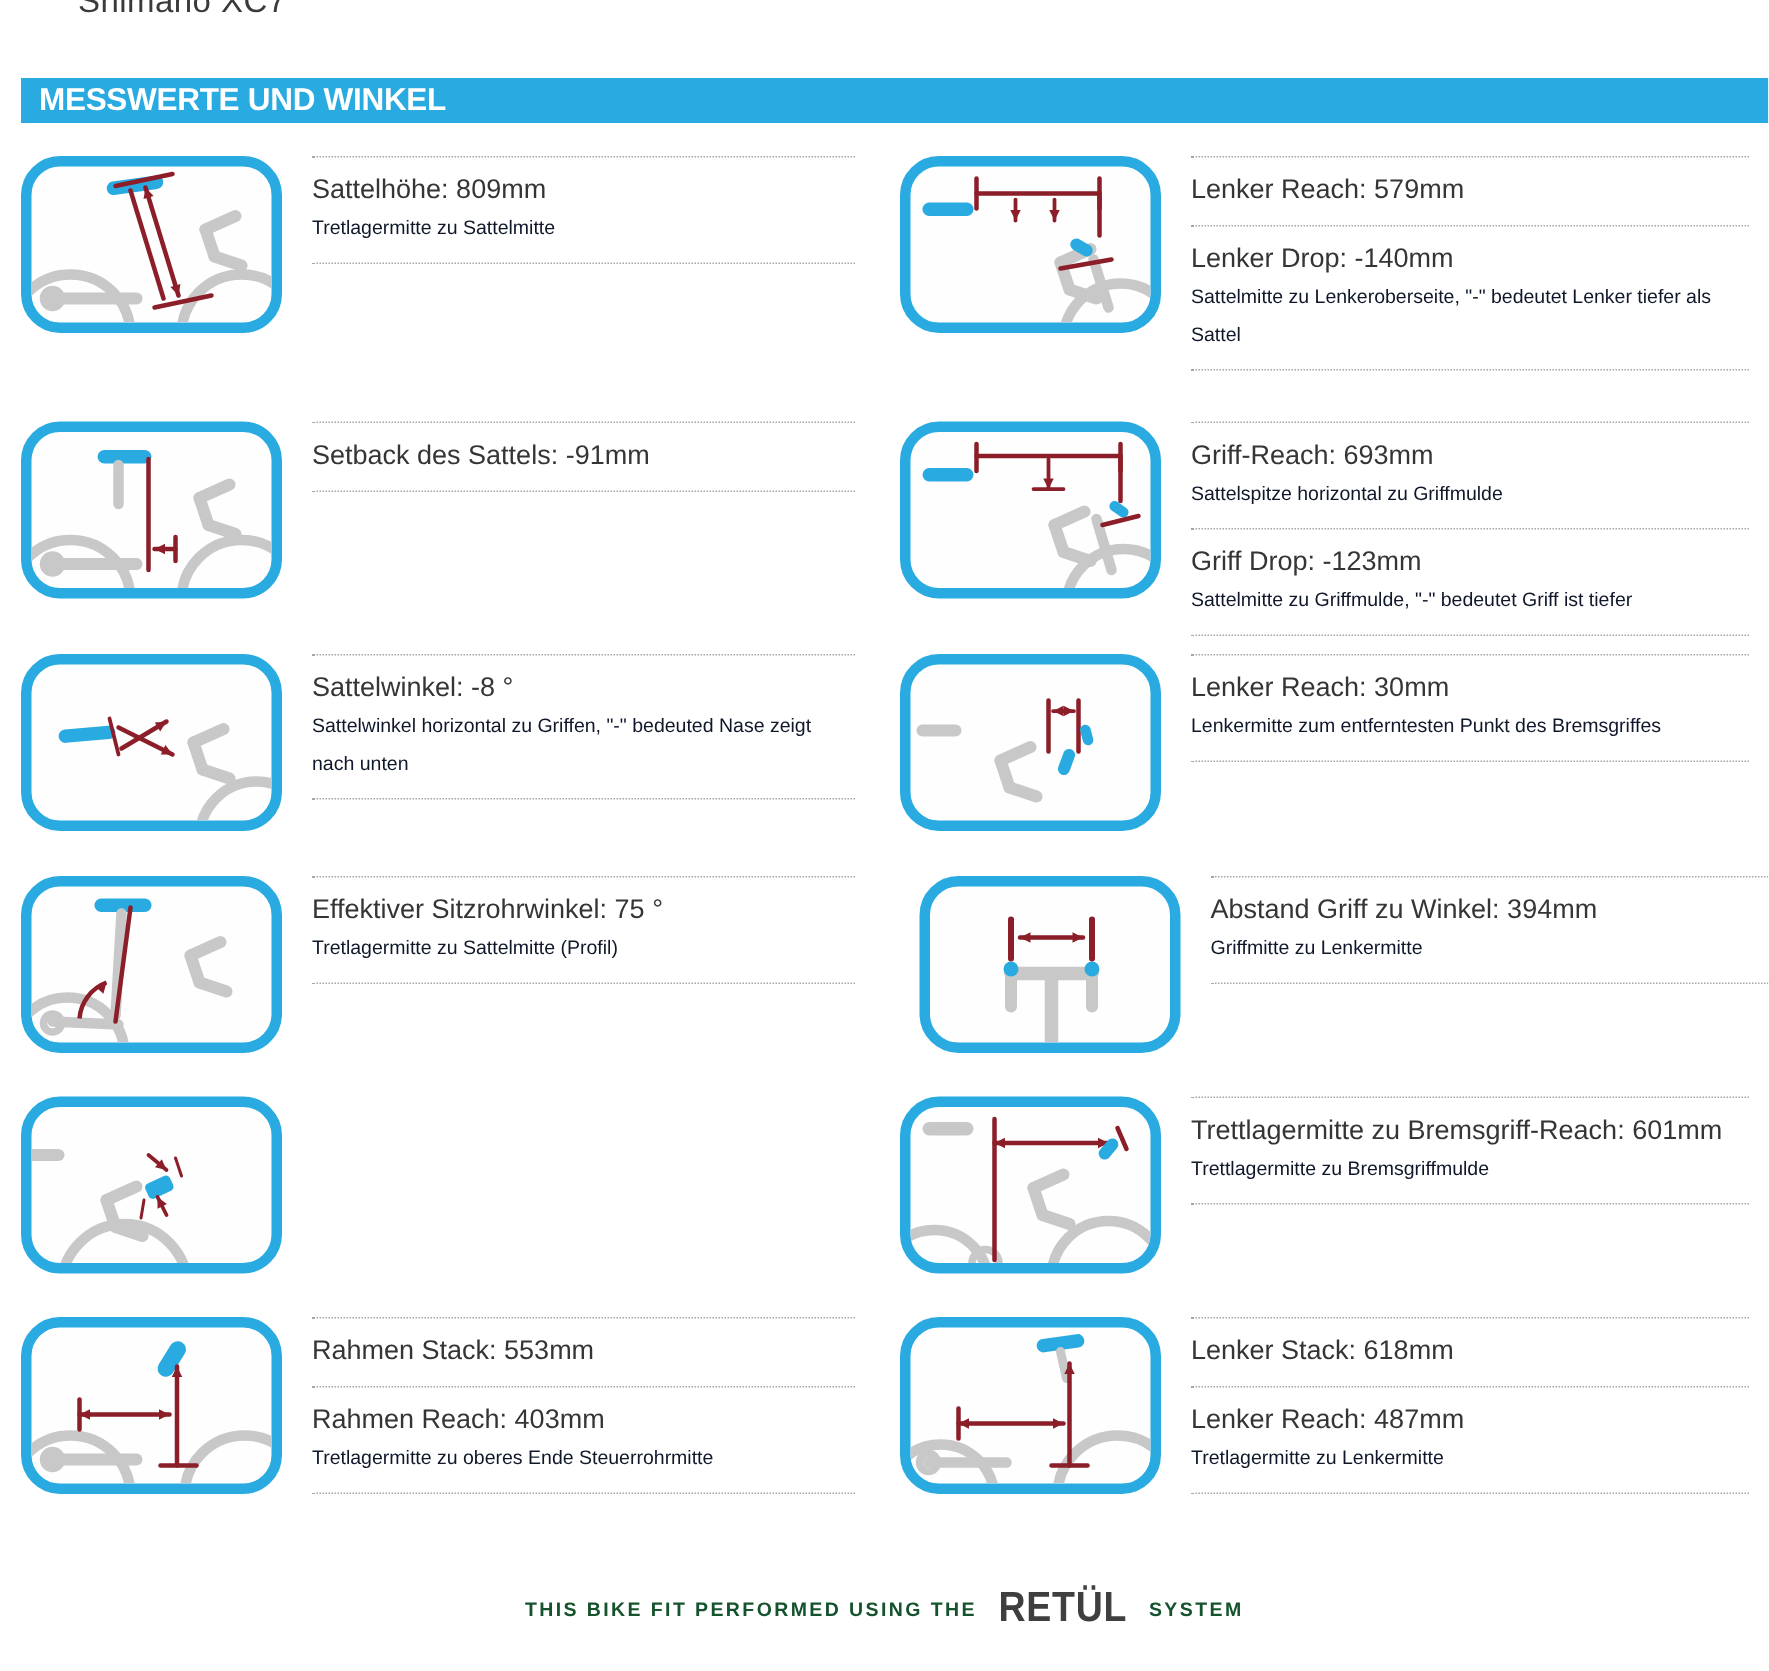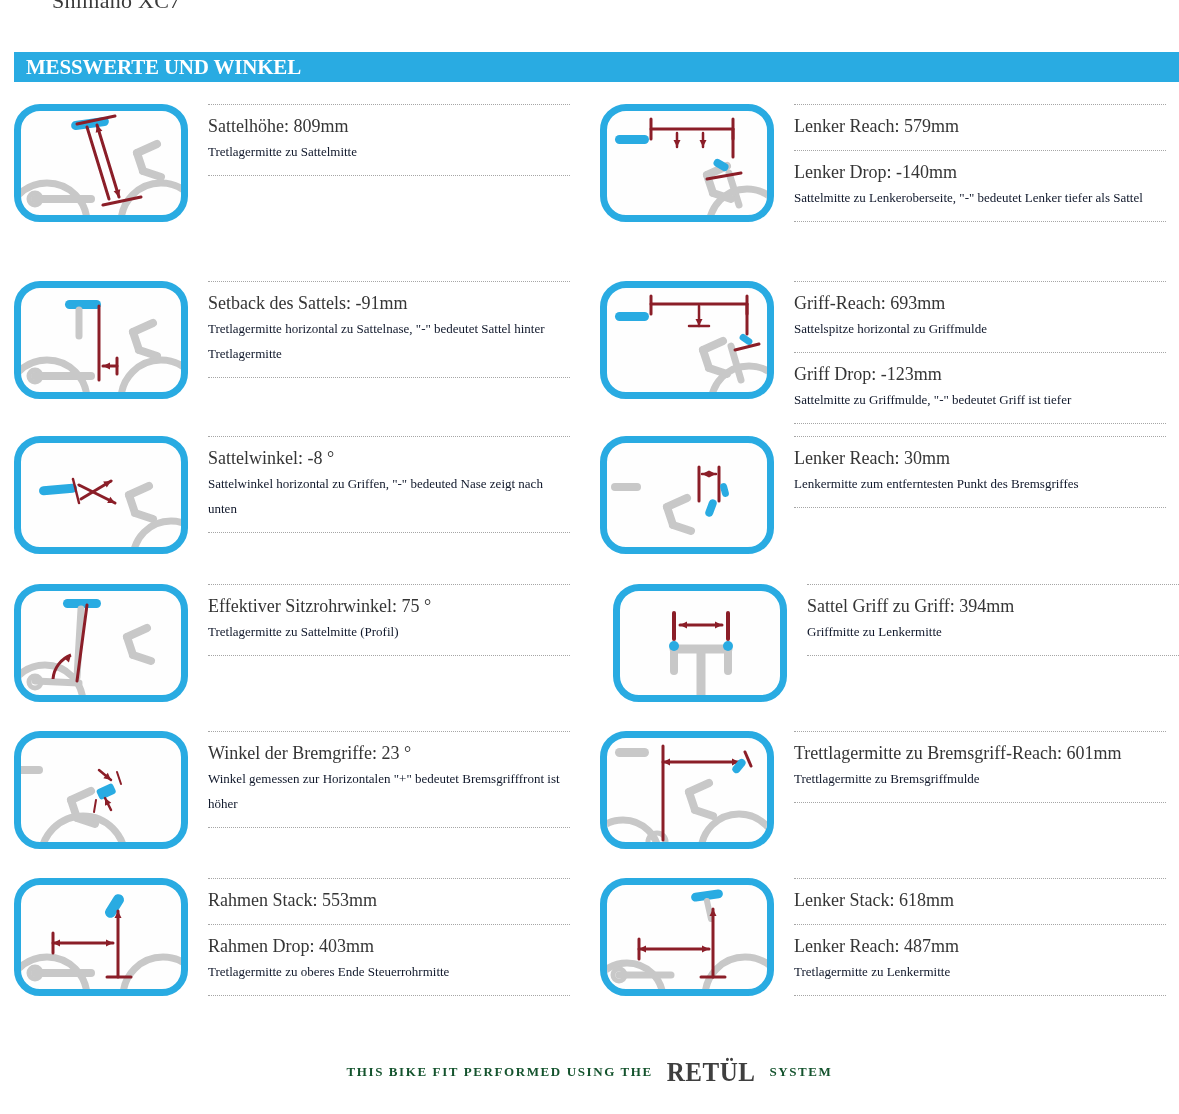--- a/index.html
+++ b/index.html
@@ -1,18 +1,18 @@
 <!DOCTYPE html>
 <html><head>
 <meta charset="utf-8">
 <style>
   html,body{margin:0;padding:0;background:#fff;}
   .page{
     position:relative;width:1179px;height:1114px;background:#ffffff;
-    font-family:Liberation Serif, serif;overflow:hidden;color:#333;
+    font-family:Liberation Sans, sans-serif;overflow:hidden;color:#333;
   }
   .top-crop{
     position:absolute;top:-12px;left:52px;font-size:22px;color:#3a3a3a;letter-spacing:.3px;
   }
   .header-bar{
     position:absolute;top:52px;left:14px;right:0;height:30px;background:#29ABE2;
     color:#fff;font-weight:bold;font-size:21px;line-height:30px;padding-left:12px;
     letter-spacing:-0.2px;transform-origin:left center;
   }
   .rows{position:absolute;top:104px;left:14px;right:0;}
@@ -131,21 +131,20 @@
               <line x1="58" y1="22" x2="58" y2="48" stroke="#C8C8C8" stroke-width="7" stroke-linecap="round"></line>
               <line x1="78" y1="18" x2="78" y2="92" stroke="#8B1E28" stroke-width="3" stroke-linecap="round"></line>
               <line x1="96" y1="78" x2="82" y2="78" stroke="#8B1E28" stroke-width="3" stroke-linecap="round"></line>
               <polygon points="0,0 -7,3.5 -7,-3.5" fill="#8B1E28" transform="translate(82,78) rotate(180)"></polygon>
               <line x1="96" y1="70" x2="96" y2="86" stroke="#8B1E28" stroke-width="3" stroke-linecap="round"></line>
             </svg>
           </div>
           <div class="texts">
             <div class="entry">
               <div class="title">Setback des Sattels: -91mm</div>
-              <div class="desc">Tretlagermitte horizontal zu Sattelnase, "-" bedeutet Sattel hinter Tretlagermitte</div>
             </div>
           </div>
         </div>
         <div class="cell right">
           <div class="icon-box">
             <svg width="160" height="104" viewBox="0 0 160 104">
               <line x1="124" y1="58" x2="134" y2="92" stroke="#C8C8C8" stroke-width="7" stroke-linecap="round"></line>
               <circle cx="142" cy="116" r="38" fill="none" stroke="#C8C8C8" stroke-width="7"></circle>
               <line x1="96" y1="62" x2="116" y2="53" stroke="#C8C8C8" stroke-width="8" stroke-linecap="round"></line>
               <line x1="96" y1="62" x2="102" y2="80" stroke="#C8C8C8" stroke-width="8" stroke-linecap="round"></line>
@@ -256,21 +255,21 @@
               <circle cx="108" cy="55" r="5" fill="#29ABE2"></circle>
               <line x1="54" y1="22" x2="54" y2="48" stroke="#8B1E28" stroke-width="4" stroke-linecap="round"></line>
               <line x1="108" y1="22" x2="108" y2="48" stroke="#8B1E28" stroke-width="4" stroke-linecap="round"></line>
               <line x1="60" y1="34" x2="102" y2="34" stroke="#8B1E28" stroke-width="3" stroke-linecap="round"></line>
               <polygon points="0,0 -7,3.5 -7,-3.5" fill="#8B1E28" transform="translate(102,34) rotate(0)"></polygon>
               <polygon points="0,0 -7,3.5 -7,-3.5" fill="#8B1E28" transform="translate(60,34) rotate(180)"></polygon>
             </svg>
           </div>
           <div class="texts">
             <div class="entry">
-              <div class="title">Sattel Griff zu Griff: 394mm</div>
+              <div class="title">Abstand Griff zu Winkel: 394mm</div>
               <div class="desc">Griffmitte zu Lenkermitte</div>
             </div>
           </div>
         </div>
       </div>
       <div class="row">
         <div class="cell left">
           <div class="icon-box">
             <svg width="160" height="104" viewBox="0 0 160 104">
               <rect x="-8" y="28" width="30" height="8" rx="4" fill="#C8C8C8" transform="rotate(0 7 32)"></rect>
@@ -279,26 +278,20 @@
               <line x1="56" y1="80" x2="74" y2="86" stroke="#C8C8C8" stroke-width="8" stroke-linecap="round"></line>
               <circle cx="62" cy="120" r="42" fill="none" stroke="#C8C8C8" stroke-width="7"></circle>
               <rect x="76" y="48" width="18" height="11" rx="3" fill="#29ABE2" transform="rotate(-25 85 53)"></rect>
               <line x1="78" y1="32" x2="90" y2="42" stroke="#8B1E28" stroke-width="2.5" stroke-linecap="round"></line>
               <polygon points="0,0 -7,3.5 -7,-3.5" fill="#8B1E28" transform="translate(90,42) rotate(39.8055710922652)"></polygon>
               <line x1="90" y1="72" x2="84" y2="60" stroke="#8B1E28" stroke-width="2.5" stroke-linecap="round"></line>
               <polygon points="0,0 -7,3.5 -7,-3.5" fill="#8B1E28" transform="translate(84,60) rotate(-116.56505117707799)"></polygon>
               <line x1="96" y1="34" x2="100" y2="46" stroke="#8B1E28" stroke-width="2" stroke-linecap="round"></line>
               <line x1="75" y1="62" x2="73" y2="74" stroke="#8B1E28" stroke-width="2" stroke-linecap="round"></line>
             </svg>
-          </div>
-          <div class="texts">
-            <div class="entry">
-              <div class="title">Winkel der Bremgriffe: 23 °</div>
-              <div class="desc">Winkel gemessen zur Horizontalen "+" bedeutet Bremsgrifffront ist höher</div>
-            </div>
           </div>
         </div>
         <div class="cell right">
           <div class="icon-box">
             <svg width="160" height="104" viewBox="0 0 160 104">
               <rect x="8" y="10" width="34" height="9" rx="4.5" fill="#C8C8C8" transform="rotate(0 25 14.5)"></rect>
               <line x1="82" y1="54" x2="102" y2="45" stroke="#C8C8C8" stroke-width="8" stroke-linecap="round"></line>
               <line x1="82" y1="54" x2="88" y2="72" stroke="#C8C8C8" stroke-width="8" stroke-linecap="round"></line>
               <line x1="88" y1="72" x2="106" y2="78" stroke="#C8C8C8" stroke-width="8" stroke-linecap="round"></line>
               <circle cx="132" cy="114" r="38" fill="none" stroke="#C8C8C8" stroke-width="7"></circle>
@@ -336,21 +329,21 @@
               <polygon points="0,0 -7,3.5 -7,-3.5" fill="#8B1E28" transform="translate(92,58) rotate(0)"></polygon>
               <polygon points="0,0 -7,3.5 -7,-3.5" fill="#8B1E28" transform="translate(32,58) rotate(180)"></polygon>
               <line x1="32" y1="48" x2="32" y2="68" stroke="#8B1E28" stroke-width="3" stroke-linecap="round"></line>
             </svg>
           </div>
           <div class="texts">
             <div class="entry">
               <div class="title">Rahmen Stack: 553mm</div>
             </div>
             <div class="entry">
-              <div class="title">Rahmen Drop: 403mm</div>
+              <div class="title">Rahmen Reach: 403mm</div>
               <div class="desc">Tretlagermitte zu oberes Ende Steuerrohrmitte</div>
             </div>
           </div>
         </div>
         <div class="cell right">
           <div class="icon-box">
             <svg width="160" height="104" viewBox="0 0 160 104">
               <circle cx="20" cy="114" r="36" fill="none" stroke="#C8C8C8" stroke-width="7"></circle>
               <circle cx="138" cy="112" r="40" fill="none" stroke="#C8C8C8" stroke-width="7"></circle>
               <line x1="12" y1="90" x2="64" y2="90" stroke="#C8C8C8" stroke-width="7" stroke-linecap="round"></line>

